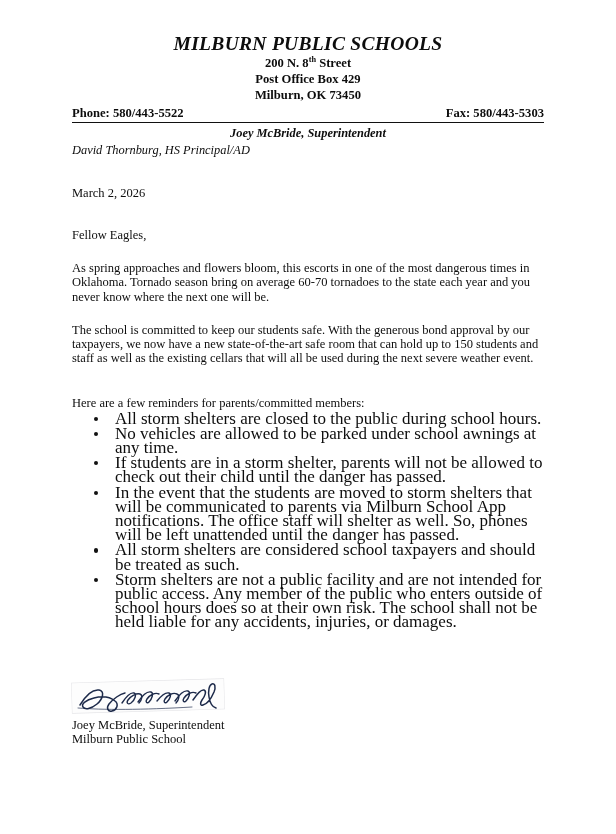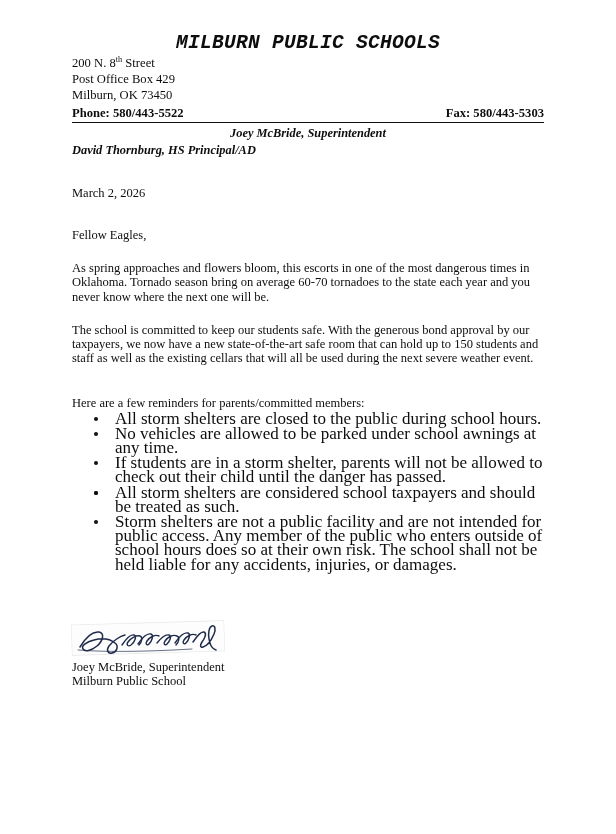--- a/index.html
+++ b/index.html
@@ -25,25 +25,24 @@
 
   
   .letterhead { padding-top: 33px; }
   .lh-title {
     text-align: center;
     font-weight: bold;
     font-style: italic;
     font-size: 19.5px;
     letter-spacing: 0.3px;
     line-height: 1.12;
-    font-family: Liberation Mono, monospace;
   }
   .lh-line {
-    text-align: left;
-    font-weight: normal;
+    text-align: center;
+    font-weight: bold;
     font-size: 12.6px;
     line-height: 1.29;
   }
   .lh-line sup {
     font-size: 8.3px;
     vertical-align: super;
     line-height: 0;
   }
   .contact-row {
     display: flex;
@@ -59,21 +58,21 @@
     text-align: center;
     font-weight: bold;
     font-style: italic;
     font-size: 12.4px;
     margin-top: 2px;
     line-height: 1.3;
   }
   .officer-row {
     display: flex;
     justify-content: space-between;
-    font-weight: bold;
+    font-weight: normal;
     font-style: italic;
     font-size: 12.4px;
     line-height: 1.3;
     margin-top: 1px;
   }
 
   
   .body-text { font-size: 12.5px; line-height: 14.2px; }
   .date-line { margin-top: 28px; }
   .salutation { margin-top: 28px; }
@@ -152,21 +151,21 @@
 
       <p class="para">As spring approaches and flowers bloom, this escorts in one of the most dangerous times in Oklahoma.  Tornado season bring on average 60-70 tornadoes to the state each year and you never know where the next one will be.</p>
       <p class="para">The school is committed to keep our students safe.  With the generous bond approval by our taxpayers, we now have a new state-of-the-art safe room that can hold up to 150 students and staff as well as the existing cellars that will all be used during the next severe weather event.</p>
 
       <div class="reminders-intro">Here are a few reminders for parents/committed members:</div>
 
       <ul class="reminders">
         <li><span class="bullet"></span><span>All storm shelters are closed to the public during school hours.</span></li>
         <li><span class="bullet"></span><span>No vehicles are allowed to be parked under school awnings at any time.</span></li>
         <li><span class="bullet"></span><span>If students are in a storm shelter, parents will not be allowed to check out their child until the danger has passed.</span></li>
-        <li><span class="bullet"></span></li>
+        <li><span class="bullet"></span><span>In the event that the students are moved to storm shelters that will be communicated to parents via Milburn School App notifications.  The office staff will shelter as well.  So, phones will be left unattended until the danger has passed.</span></li>
         <li><span class="bullet"></span><span>All storm shelters are considered school taxpayers and should be treated as such.</span></li>
         <li><span class="bullet"></span><span>Storm shelters are not a public facility and are not intended for public access. Any member of the public who enters outside of school hours does so at their own risk. The school shall not be held liable for any accidents, injuries, or damages.</span></li>
       </ul>
     </div>
 
     <div class="sig-block">
       <div class="sig-scan">
         <div class="scan-edge"></div>
         <svg width="160" height="40" viewBox="0 0 160 40" fill="none">
           <g stroke="#1d2a4a" stroke-linecap="round" stroke-linejoin="round" fill="none">

